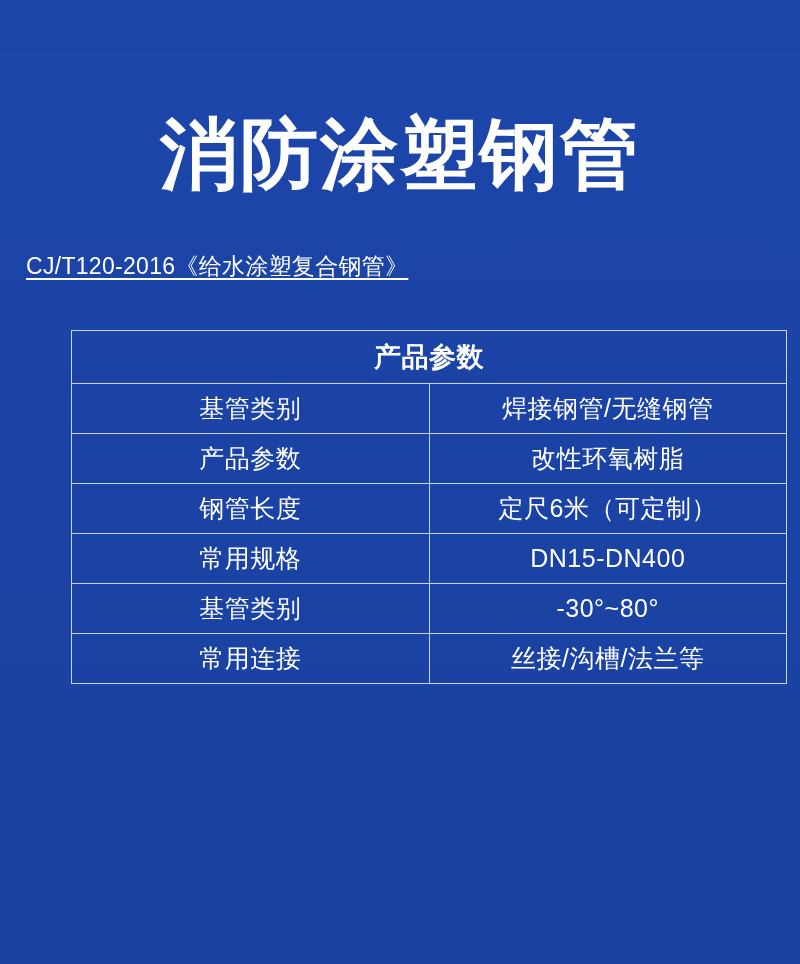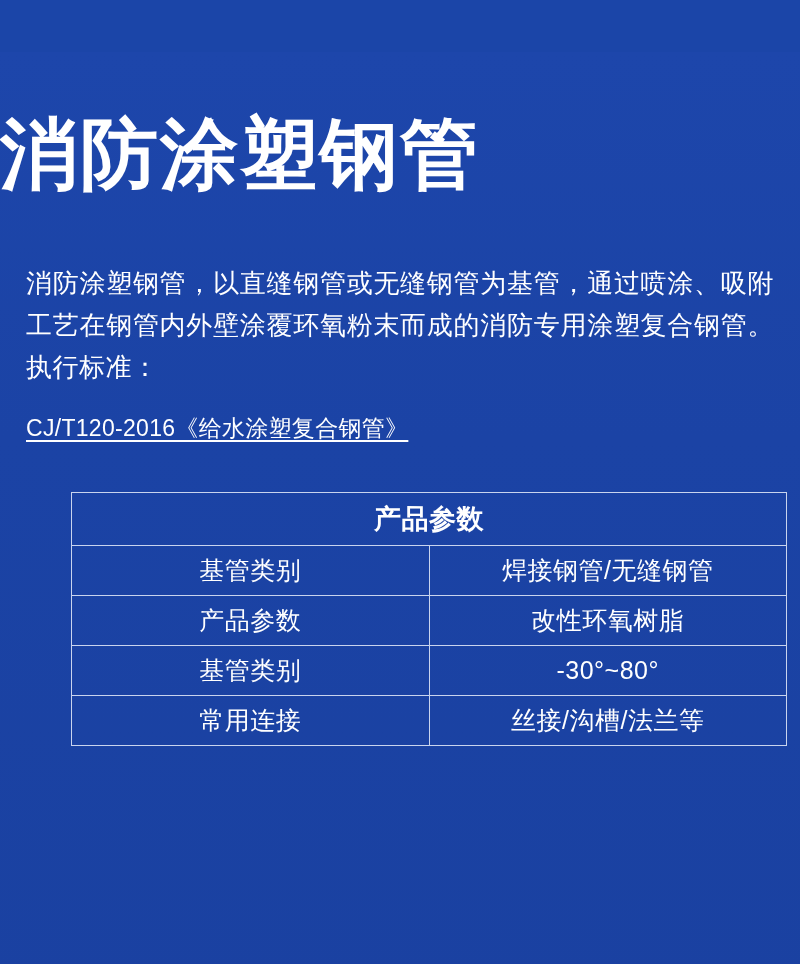--- a/index.html
+++ b/index.html
@@ -16,21 +16,21 @@
     position: relative;
   }
   .page {
     width: 800px;
     height: 964px;
     position: relative;
     background: linear-gradient(180deg, #1d46ab 0%, #1b43a5 40%, #1a41a1 100%);
     box-sizing: border-box;
   }
   .title {
-    text-align: left;
+    text-align: center;
     font-size: 78px;
     font-weight: bold;
     letter-spacing: 2px;
     color: #ffffff;
     padding-top: 62px;
     line-height: 1.05;
     white-space: nowrap;
   }
   .intro {
     margin: 66px 26px 0 26px;
@@ -86,21 +86,20 @@
     width: 430px;
   }
 </style>
 </head>
 <body>
 
 <div class="page">
 
   <h1 class="title">消防涂塑钢管</h1>
 
-  <p class="intro">消防涂塑钢管，以直缝钢管或无缝钢管为基管，通过喷涂、吸附工艺在钢管内外壁涂覆环氧粉末而成的消防专用涂塑复合钢管。执行标准：</p>
 
   <div class="standards">
     <div class="row">
       <span class="standard-line">CJ/T120-2016《给水涂塑复合钢管》</span>
     </div>
   </div>
 
   <div class="table-wrap">
     <table class="params">
       <tbody>
@@ -109,20 +108,28 @@
         </tr>
         <tr>
           <td class="label">基管类别</td>
           <td class="value">焊接钢管/无缝钢管</td>
         </tr>
         <tr>
           <td class="label">产品参数</td>
           <td class="value">改性环氧树脂</td>
         </tr>
         <tr>
+          <td class="label">钢管长度</td>
+          <td class="value">定尺6米（可定制）</td>
+        </tr>
+        <tr>
+          <td class="label">常用规格</td>
+          <td class="value">DN15-DN400</td>
+        </tr>
+        <tr>
           <td class="label">基管类别</td>
           <td class="value">-30°~80°</td>
         </tr>
         <tr>
           <td class="label">常用连接</td>
           <td class="value">丝接/沟槽/法兰等</td>
         </tr>
       </tbody>
     </table>
   </div>

